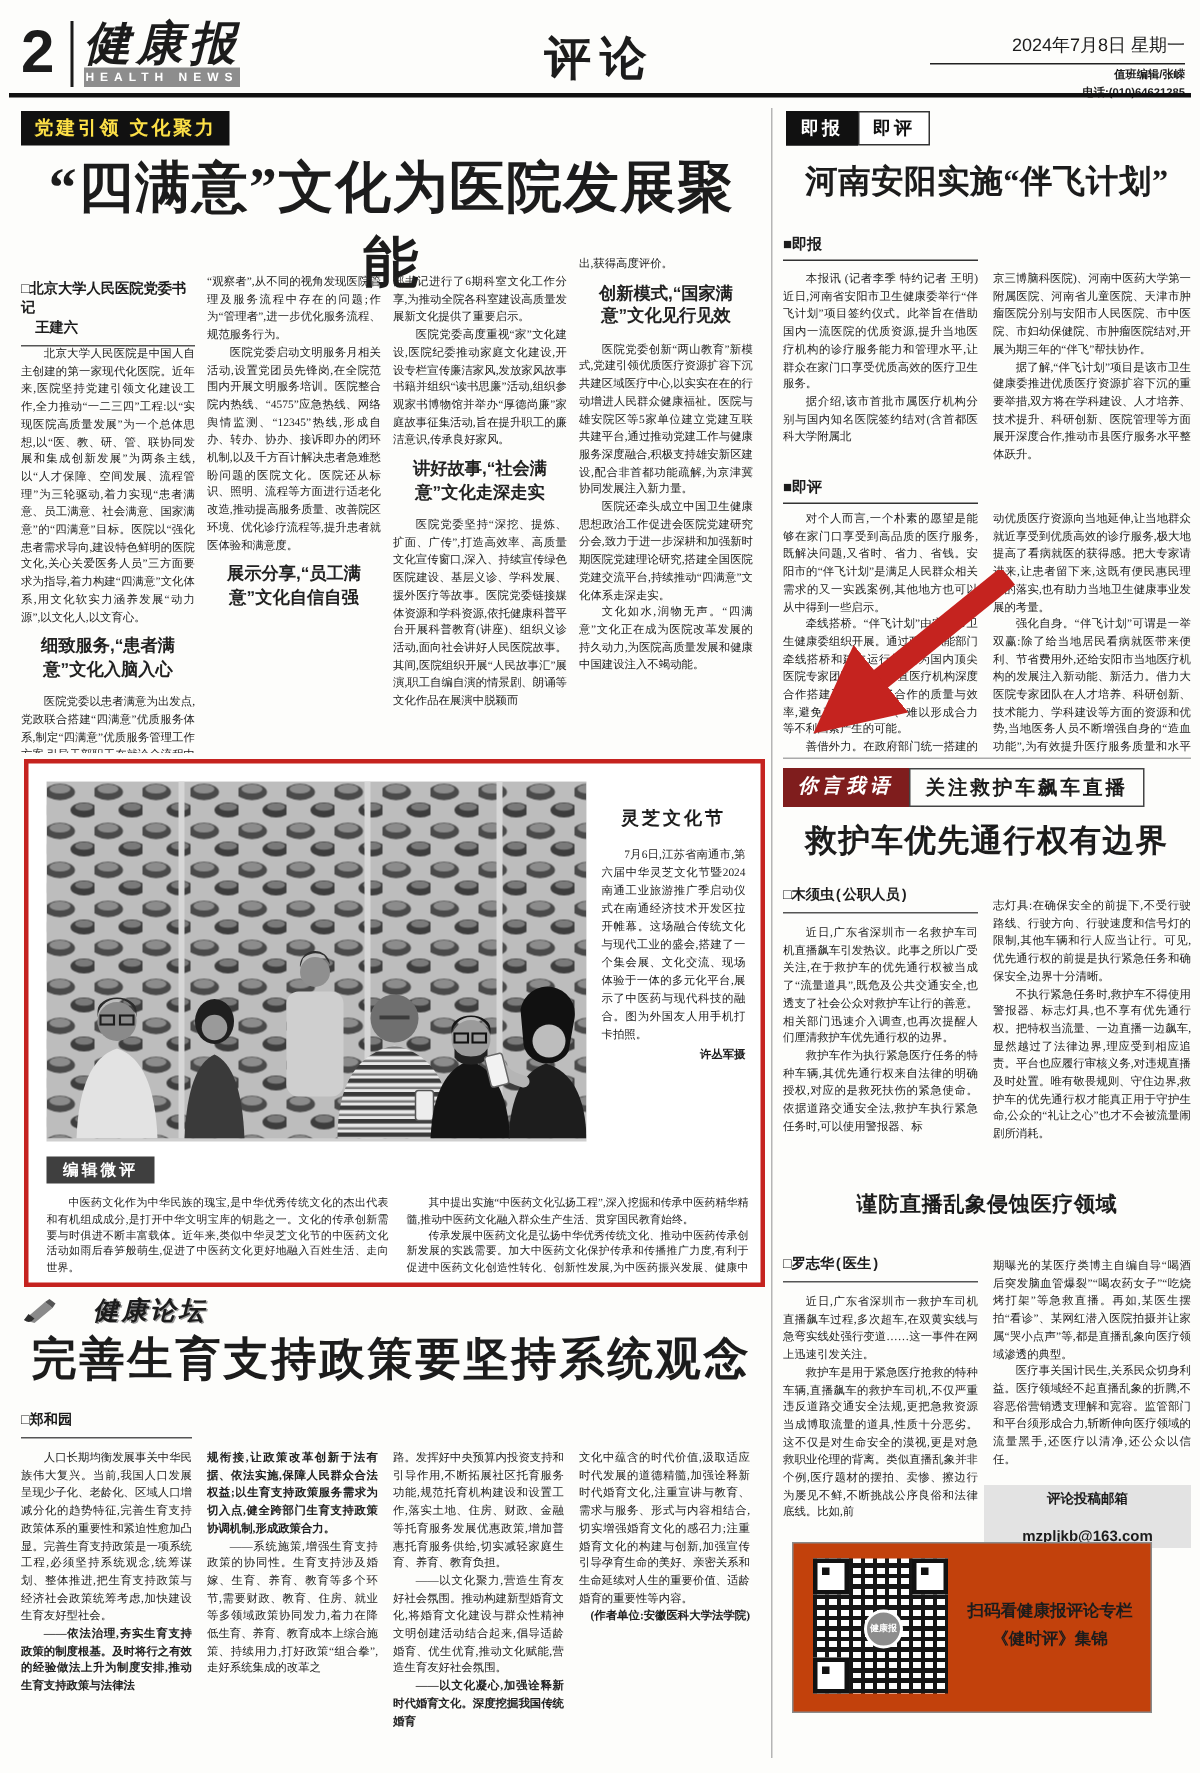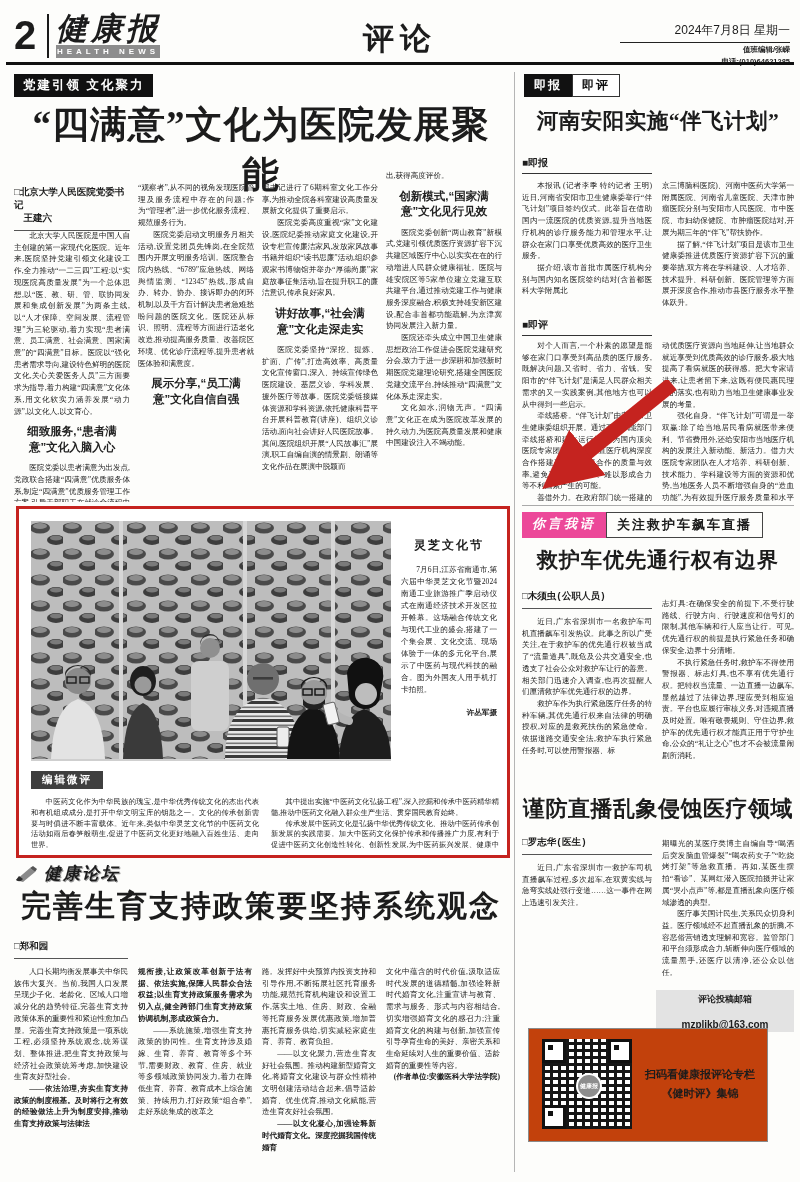--- a/index.html
+++ b/index.html
@@ -17,68 +17,68 @@
   .section-title{left:0;top:18px;width:800px;text-align:center;font-size:31px;font-weight:bold;letter-spacing:6px;}
   .dateblock{right:10px;top:22px;width:170px;text-align:right;}
   .dateline{font-size:12px;font-weight:normal;border-bottom:1.5px solid #222;padding-bottom:3px;}
   .editorline,.phoneline{font-size:7.5px;font-weight:bold;margin-top:2px;}
   .toprule{left:6px;top:62px;width:788px;height:3px;background:#111;}
 
   
   .vdiv{left:514px;top:72px;width:1px;height:1100px;background:#b5b5b5;}
 
   
-  .black-badge{display:inline-block;background:#111;color:#ffffff;font-size:12.5px;font-weight:bold;
+  .black-badge{display:inline-block;background:#111;color:#fde047;font-size:12.5px;font-weight:bold;
                padding:3px 9px;letter-spacing:2px;}
   .pair-badge span{display:inline-block;font-size:12px;font-weight:bold;padding:2px 9px;letter-spacing:2px;}
   .pb-dark{background:#111;color:#fff;border:1px solid #111;}
   .pb-light{background:#fff;color:#111;border:1px solid #333;}
 
   
   .hl{font-weight:bold;text-align:center;}
   .hl1{left:14px;top:100px;width:494px;font-size:37px;letter-spacing:1px;}
   .hl2{left:522px;top:106px;width:272px;font-size:21.5px;letter-spacing:0.5px;}
   .hl3{left:522px;top:546px;width:272px;font-size:21px;letter-spacing:1px;}
-  .hl4{left:522px;top:794px;width:272px;font-size:22px;letter-spacing:0.5px;}
+  .hl4{left:522px;top:794px;width:272px;font-size:14px;letter-spacing:0.5px;}
   .hl5{left:14px;top:886px;width:494px;font-size:30px;letter-spacing:2px;}
 
   
   .col{position:absolute;text-align:justify;font-size:7.6px;line-height:11.7px;color:#222;overflow:hidden;}
   .col p{margin:0;text-indent:2em;}
   .col p.cont{text-indent:0;}
   .col p.credit{text-align:right;text-indent:0;font-weight:bold;}
   .subhead{font-family:"Liberation Sans","DejaVu Sans",sans-serif;font-weight:bold;font-size:11.5px;
            line-height:15.5px;text-align:center;text-indent:0 !important;margin:7px 2px !important;}
   .byline{position:absolute;font-family:Liberation Mono, monospace;font-size:9.5px;
           font-weight:bold;border-bottom:1px solid #555;padding-bottom:5px;}
   .seclabel{position:absolute;font-family:"Liberation Sans","DejaVu Sans",sans-serif;font-size:10px;
             font-weight:bold;width:130px;border-bottom:1px solid #333;padding-bottom:3px;}
 
   
   .photo-box{left:16px;top:506px;width:488px;height:346px;border:3px solid #c5231f;background:#fff;}
   .photo{left:12px;top:12px;width:360px;height:240px;background:#cfcfcf;overflow:hidden;}
   .caption{left:382px;top:28px;width:96px;}
   .caption-title{font-size:12px;font-weight:bold;text-align:center;letter-spacing:2px;margin-bottom:10px;}
   .caption-body{font-size:7.6px;line-height:12px;text-align:justify;text-indent:2em;}
-  .caption-credit{font-size:7.6px;font-weight:bold;text-align:right;margin-top:12px;}
+  .caption-credit{font-size:7.6px;font-weight:bold;text-align:right;margin-top:2px;}
   .micro-badge{left:12px;top:262px;background:#3f3f3f;color:#fff;font-size:10.5px;font-weight:bold;
                padding:2px 11px;letter-spacing:2px;}
   .micro-col{position:absolute;top:288px;width:228px;font-size:7.3px;line-height:10.8px;text-align:justify;
              overflow:hidden;height:52px;}
   .micro-col p{margin:0;text-indent:2em;}
 
   
   .hline{position:absolute;background:#aaa;height:1px;}
   .voices-strip{left:522px;top:512px;display:flex;align-items:stretch;}
-  .voices-badge{background:#ec4899;color:#fff;font-style:italic;font-weight:bold;font-size:13px;
+  .voices-badge{background:#7f1d1d;color:#fff;font-style:italic;font-weight:bold;font-size:13px;
                 padding:3px 10px;letter-spacing:3px;}
   .voices-topic{border:1px solid #444;font-weight:bold;font-size:13px;padding:3px 10px;letter-spacing:2px;}
 
   
-  .forum-badge{left:14px;top:862px;display:flex;align-items:center;gap:4px;}
+  .forum-badge{left:14px;top:862px;display:flex;align-items:center;gap:22px;}
   .forum-badge-text{font-size:17px;font-weight:bold;font-style:italic;letter-spacing:2px;
                     text-shadow:1px 1px 0 #9a9a9a;}
 
   
   .email-box{left:656px;top:990px;width:138px;height:42px;background:#e3e3e3;text-align:center;
              display:flex;flex-direction:column;justify-content:center;gap:13px;}
   .email-label{font-size:9px;font-weight:bold;}
   .email-addr{font-size:10px;font-weight:bold;}
   .qr-box{left:528px;top:1028px;width:238px;height:112px;border:1.5px solid #8a8a8a;background:#c2410c;}
   .qr{position:absolute;left:13px;top:10px;width:90px;height:90px;background:
@@ -120,21 +120,21 @@
     <div style="text-indent:1em;">王建六</div>
   </div>
 
   <div class="col" style="left:14px;top:230px;width:116px;height:272px;">
     <p>北京大学人民医院是中国人自主创建的第一家现代化医院。近年来,医院坚持党建引领文化建设工作,全力推动“一二三四”工程:以“实现医院高质量发展”为一个总体思想,以“医、教、研、管、联协同发展和集成创新发展”为两条主线,以“人才保障、空间发展、流程管理”为三轮驱动,着力实现“患者满意、员工满意、社会满意、国家满意”的“四满意”目标。医院以“强化患者需求导向,建设特色鲜明的医院文化,关心关爱医务人员”三方面要求为指导,着力构建“四满意”文化体系,用文化软实力涵养发展“动力源”,以文化人,以文育心。</p>
     <p class="subhead">细致服务,“患者满意”文化入脑入心</p>
     <p>医院党委以患者满意为出发点,党政联合搭建“四满意”优质服务体系,制定“四满意”优质服务管理工作方案,引导干部职工在就诊全流程中分别作为“体验者”</p>
   </div>
   <div class="col" style="left:138px;top:182px;width:116px;height:320px;">
     <p class="cont">“观察者”,从不同的视角发现医院管理及服务流程中存在的问题;作为“管理者”,进一步优化服务流程、规范服务行为。</p>
-    <p>医院党委启动文明服务月相关活动,设置党团员先锋岗,在全院范围内开展文明服务培训。医院整合院内热线、“6789”应急热线、网络舆情监测、“12345”热线,形成自办、转办、协办、接诉即办的闭环机制,以及千方百计解决患者急难愁盼问题的医院文化。医院还从标识、照明、流程等方面进行适老化改造,推动提高服务质量、改善院区环境、优化诊疗流程等,提升患者就医体验和满意度。</p>
+    <p>医院党委启动文明服务月相关活动,设置党团员先锋岗,在全院范围内开展文明服务培训。医院整合院内热线、“4575”应急热线、网络舆情监测、“12345”热线,形成自办、转办、协办、接诉即办的闭环机制,以及千方百计解决患者急难愁盼问题的医院文化。医院还从标识、照明、流程等方面进行适老化改造,推动提高服务质量、改善院区环境、优化诊疗流程等,提升患者就医体验和满意度。</p>
     <p class="subhead">展示分享,“员工满意”文化自信自强</p>
   </div>
   <div class="col" style="left:262px;top:182px;width:116px;height:320px;">
     <p class="cont">部书记进行了6期科室文化工作分享,为推动全院各科室建设高质量发展新文化提供了重要启示。</p>
     <p>医院党委高度重视“家”文化建设,医院纪委推动家庭文化建设,开设专栏宣传廉洁家风,发放家风故事书籍并组织“读书思廉”活动,组织参观家书博物馆并举办“厚德尚廉”家庭故事征集活动,旨在提升职工的廉洁意识,传承良好家风。</p>
     <p class="subhead">讲好故事,“社会满意”文化走深走实</p>
     <p>医院党委坚持“深挖、提炼、扩面、广传”,打造高效率、高质量文化宣传窗口,深入、持续宣传绿色医院建设、基层义诊、学科发展、援外医疗等故事。医院党委链接媒体资源和学科资源,依托健康科普平台开展科普教育(讲座)、组织义诊活动,面向社会讲好人民医院故事。其间,医院组织开展“人民故事汇”展演,职工自编自演的情景剧、朗诵等文化作品在展演中脱颖而</p>
   </div>
   <div class="col" style="left:386px;top:170px;width:116px;height:320px;">
     <p class="cont">出,获得高度评价。</p>
@@ -266,20 +266,21 @@
   </div>
   <div class="col" style="left:662px;top:598px;width:132px;height:184px;">
     <p class="cont">志灯具:在确保安全的前提下,不受行驶路线、行驶方向、行驶速度和信号灯的限制,其他车辆和行人应当让行。可见,优先通行权的前提是执行紧急任务和确保安全,边界十分清晰。</p>
     <p>不执行紧急任务时,救护车不得使用警报器、标志灯具,也不享有优先通行权。把特权当流量、一边直播一边飙车,显然越过了法律边界,理应受到相应追责。平台也应履行审核义务,对违规直播及时处置。唯有敬畏规则、守住边界,救护车的优先通行权才能真正用于守护生命,公众的“礼让之心”也才不会被流量闹剧所消耗。</p>
   </div>
 
   <div class="abs hl hl4">谨防直播乱象侵蚀医疗领域</div>
   <div class="byline" style="left:522px;top:836px;width:130px;">□罗志华(医生)</div>
   <div class="col" style="left:522px;top:862px;width:130px;height:180px;">
     <p>近日,广东省深圳市一救护车司机直播飙车过程,多次超车,在双黄实线与急弯实线处强行变道……这一事件在网上迅速引发关注。</p>
+    <p>救护车是用于紧急医疗抢救的特种车辆,直播飙车的救护车司机,不仅严重违反道路交通安全法规,更把急救资源当成博取流量的道具,性质十分恶劣。这不仅是对生命安全的漠视,更是对急救职业伦理的背离。类似直播乱象并非个例,医疗题材的摆拍、卖惨、擦边行为屡见不鲜,不断挑战公序良俗和法律底线。比如,前</p>
   </div>
   <div class="col" style="left:662px;top:838px;width:132px;height:146px;">
     <p class="cont">期曝光的某医疗类博主自编自导“喝酒后突发脑血管爆裂”“喝农药女子”“吃烧烤打架”等急救直播。再如,某医生摆拍“看诊”、某网红潜入医院拍摄并让家属“哭小点声”等,都是直播乱象向医疗领域渗透的典型。</p>
     <p>医疗事关国计民生,关系民众切身利益。医疗领域经不起直播乱象的折腾,不容恶俗营销透支理解和宽容。监管部门和平台须形成合力,斩断伸向医疗领域的流量黑手,还医疗以清净,还公众以信任。</p>
   </div>
 
   <div class="abs email-box sans">
     <div class="email-label">评论投稿邮箱</div>
     <div class="email-addr">mzpljkb@163.com</div>
   </div>

